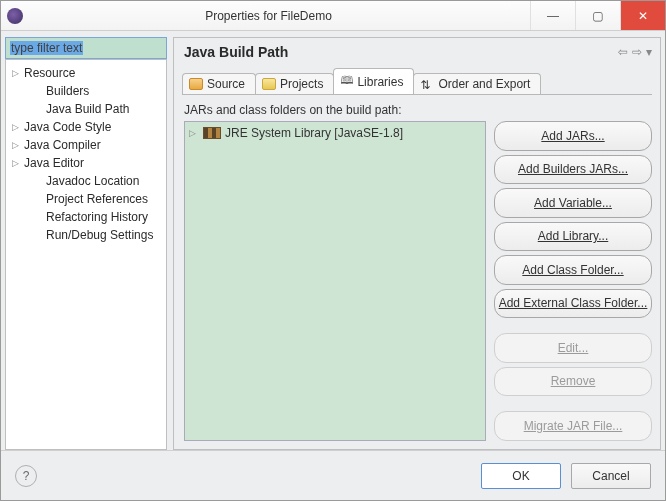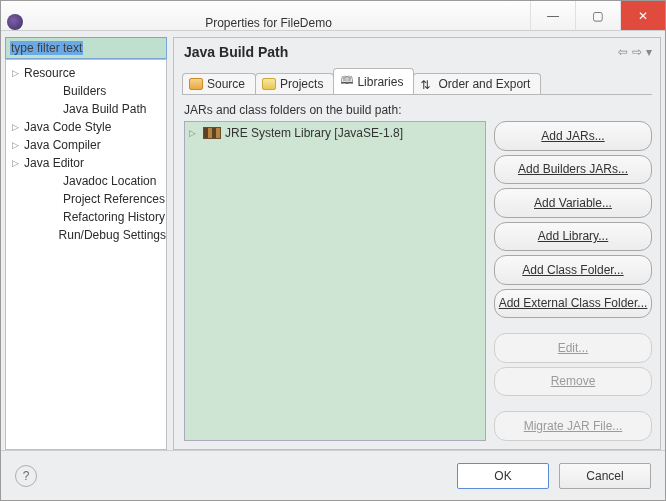--- a/index.html
+++ b/index.html
@@ -1,31 +1,31 @@
 <!DOCTYPE html>
 <html><head>
 <meta charset="utf-8">
 <style>
   * { box-sizing: border-box; font-family: "Segoe UI", Tahoma, sans-serif; font-size: 12px; }
   body { margin: 0; background: #f0f0f0; width: 666px; height: 501px; overflow: hidden; }
   .window { width: 666px; height: 501px; background: #eceef0; border: 1px solid #9a9a9a; display: flex; flex-direction: column; }
-  .titlebar { height: 30px; background: linear-gradient(#fdfdfd,#f3f3f3); display:flex; align-items:flex-end; padding:0 0 0 6px; border-bottom:1px solid #cfcfcf;}
+  .titlebar { height: 30px; background: linear-gradient(#fdfdfd,#f3f3f3); display:flex; align-items:center; padding:0 0 0 6px; border-bottom:1px solid #cfcfcf;}
   .titlebar .icon { width:16px; height:16px; border-radius:50%; background: radial-gradient(circle at 40% 40%,#7d5fa8,#3b2e63); margin-right:6px;}
   .titlebar .title { flex:1; text-align:center; color:#333; margin-left:-22px;}
   .winbtns { display:flex; height:100%; }
   .winbtn { width:45px; display:flex; align-items:center; justify-content:center; border-left:1px solid #e0e0e0; color:#555;}
   .winbtn.close { background:#e04b3e; color:#fff;}
   .body { flex:1; display:flex; padding:6px 4px 0 4px; gap:6px; min-height:0;}
   .left { width:162px; display:flex; flex-direction:column;}
   .filter { height:22px; border:1px solid #7aa7d6; background:#bfe0cf; padding:2px 4px; color:#2a2aee; display:flex; align-items:center;}
   .filter span{ background:#6aa9e6; color:#404040; padding:0 1px;}
   .tree { flex:1; border:1px solid #bfbfbf; background:#fff; padding:4px 0; overflow:auto;}
   .tree-item { display:flex; align-items:center; height:18px; padding-left:6px; color:#2b2b2b; white-space:nowrap;}
   .tree-item .arrow{ width:12px; color:#888; font-size:9px;}
-  .tree-item.child { padding-left:28px;margin-left:17px;}
+  .tree-item.child { padding-left:28px;}
   .right { flex:1; display:flex; flex-direction:column; border:1px solid #bfbfbf; background:#eceef0; min-height:0;}
   .header { display:flex; align-items:center; padding:6px 8px 4px 10px; }
   .header .ht { font-weight:bold; font-size:14px; color:#2a2a2a; flex:1;}
   .navicon { color:#888; margin-left:4px; font-size:12px;}
   .tabs { display:flex; align-items:flex-end; padding:0 8px; gap:0; margin-top:4px;}
   .tab { display:flex; align-items:center; gap:4px; border:1px solid #b8b8b8; border-bottom:none; background:#f6f6f6; padding:3px 10px 3px 6px; color:#333; border-top-left-radius:4px; border-top-right-radius:4px; margin-right:-1px;}
   .tab.active { background:#fff; position:relative; z-index:2;}
   .tabicon { width:14px; height:12px; display:inline-block;}
   .ico-src{ background:linear-gradient(#f8d18a,#e8a941); border:1px solid #c98a2c; border-radius:2px;}
   .ico-prj{ background:linear-gradient(#f8e7a0,#e8c651); border:1px solid #c9a83c; border-radius:2px;}
@@ -39,21 +39,21 @@
   .lib-item{ display:flex; align-items:center; gap:4px; color:#333;}
   .lib-item .arrow{ color:#888; font-size:9px; width:10px;}
   .lib-icon{ width:18px; height:12px; display:inline-block; background:linear-gradient(90deg,#5a4326 0 25%, #b38440 25% 50%, #5a4326 50% 75%, #b38440 75%); border:1px solid #6a4e2c;}
   .btns { width:158px; display:flex; flex-direction:column; gap:4px;}
   .btn { height:40px; border:1px solid #a8a8a8; background:linear-gradient(#f9f9f9,#ececec); color:#333; display:flex; align-items:center; justify-content:center; border-radius:12px;text-decoration:underline;}
   .btn.disabled{ color:#9b9b9b; border-color:#cfcfcf; background:#f3f3f3;}
   .spacer{height:10px;}
   .footer{ height:50px; border-top:1px solid #cfcfcf; display:flex; align-items:center; padding:0 14px; gap:10px;}
   .help{ width:22px; height:22px; border:1px solid #b0b0b0; border-radius:50%; display:flex; align-items:center; justify-content:center; color:#6a6a6a;}
   .footer .gap{flex:1;}
-  .fbtn{ width:92px; height:26px; border:1px solid #5a8fd6; background:#fff; color:#333; display:flex; align-items:center; justify-content:center; border-radius:2px;}
+  .fbtn{ width:80px; height:26px; border:1px solid #5a8fd6; background:#fff; color:#333; display:flex; align-items:center; justify-content:center; border-radius:2px;}
   .fbtn.cancel{ border-color:#a8a8a8; background:linear-gradient(#f9f9f9,#ececec);}
 </style>
 </head>
 <body>
 
 <div class="window">
   <div class="titlebar">
     <span class="icon"></span>
     <span class="title">Properties for FileDemo</span>
     <div class="winbtns">

